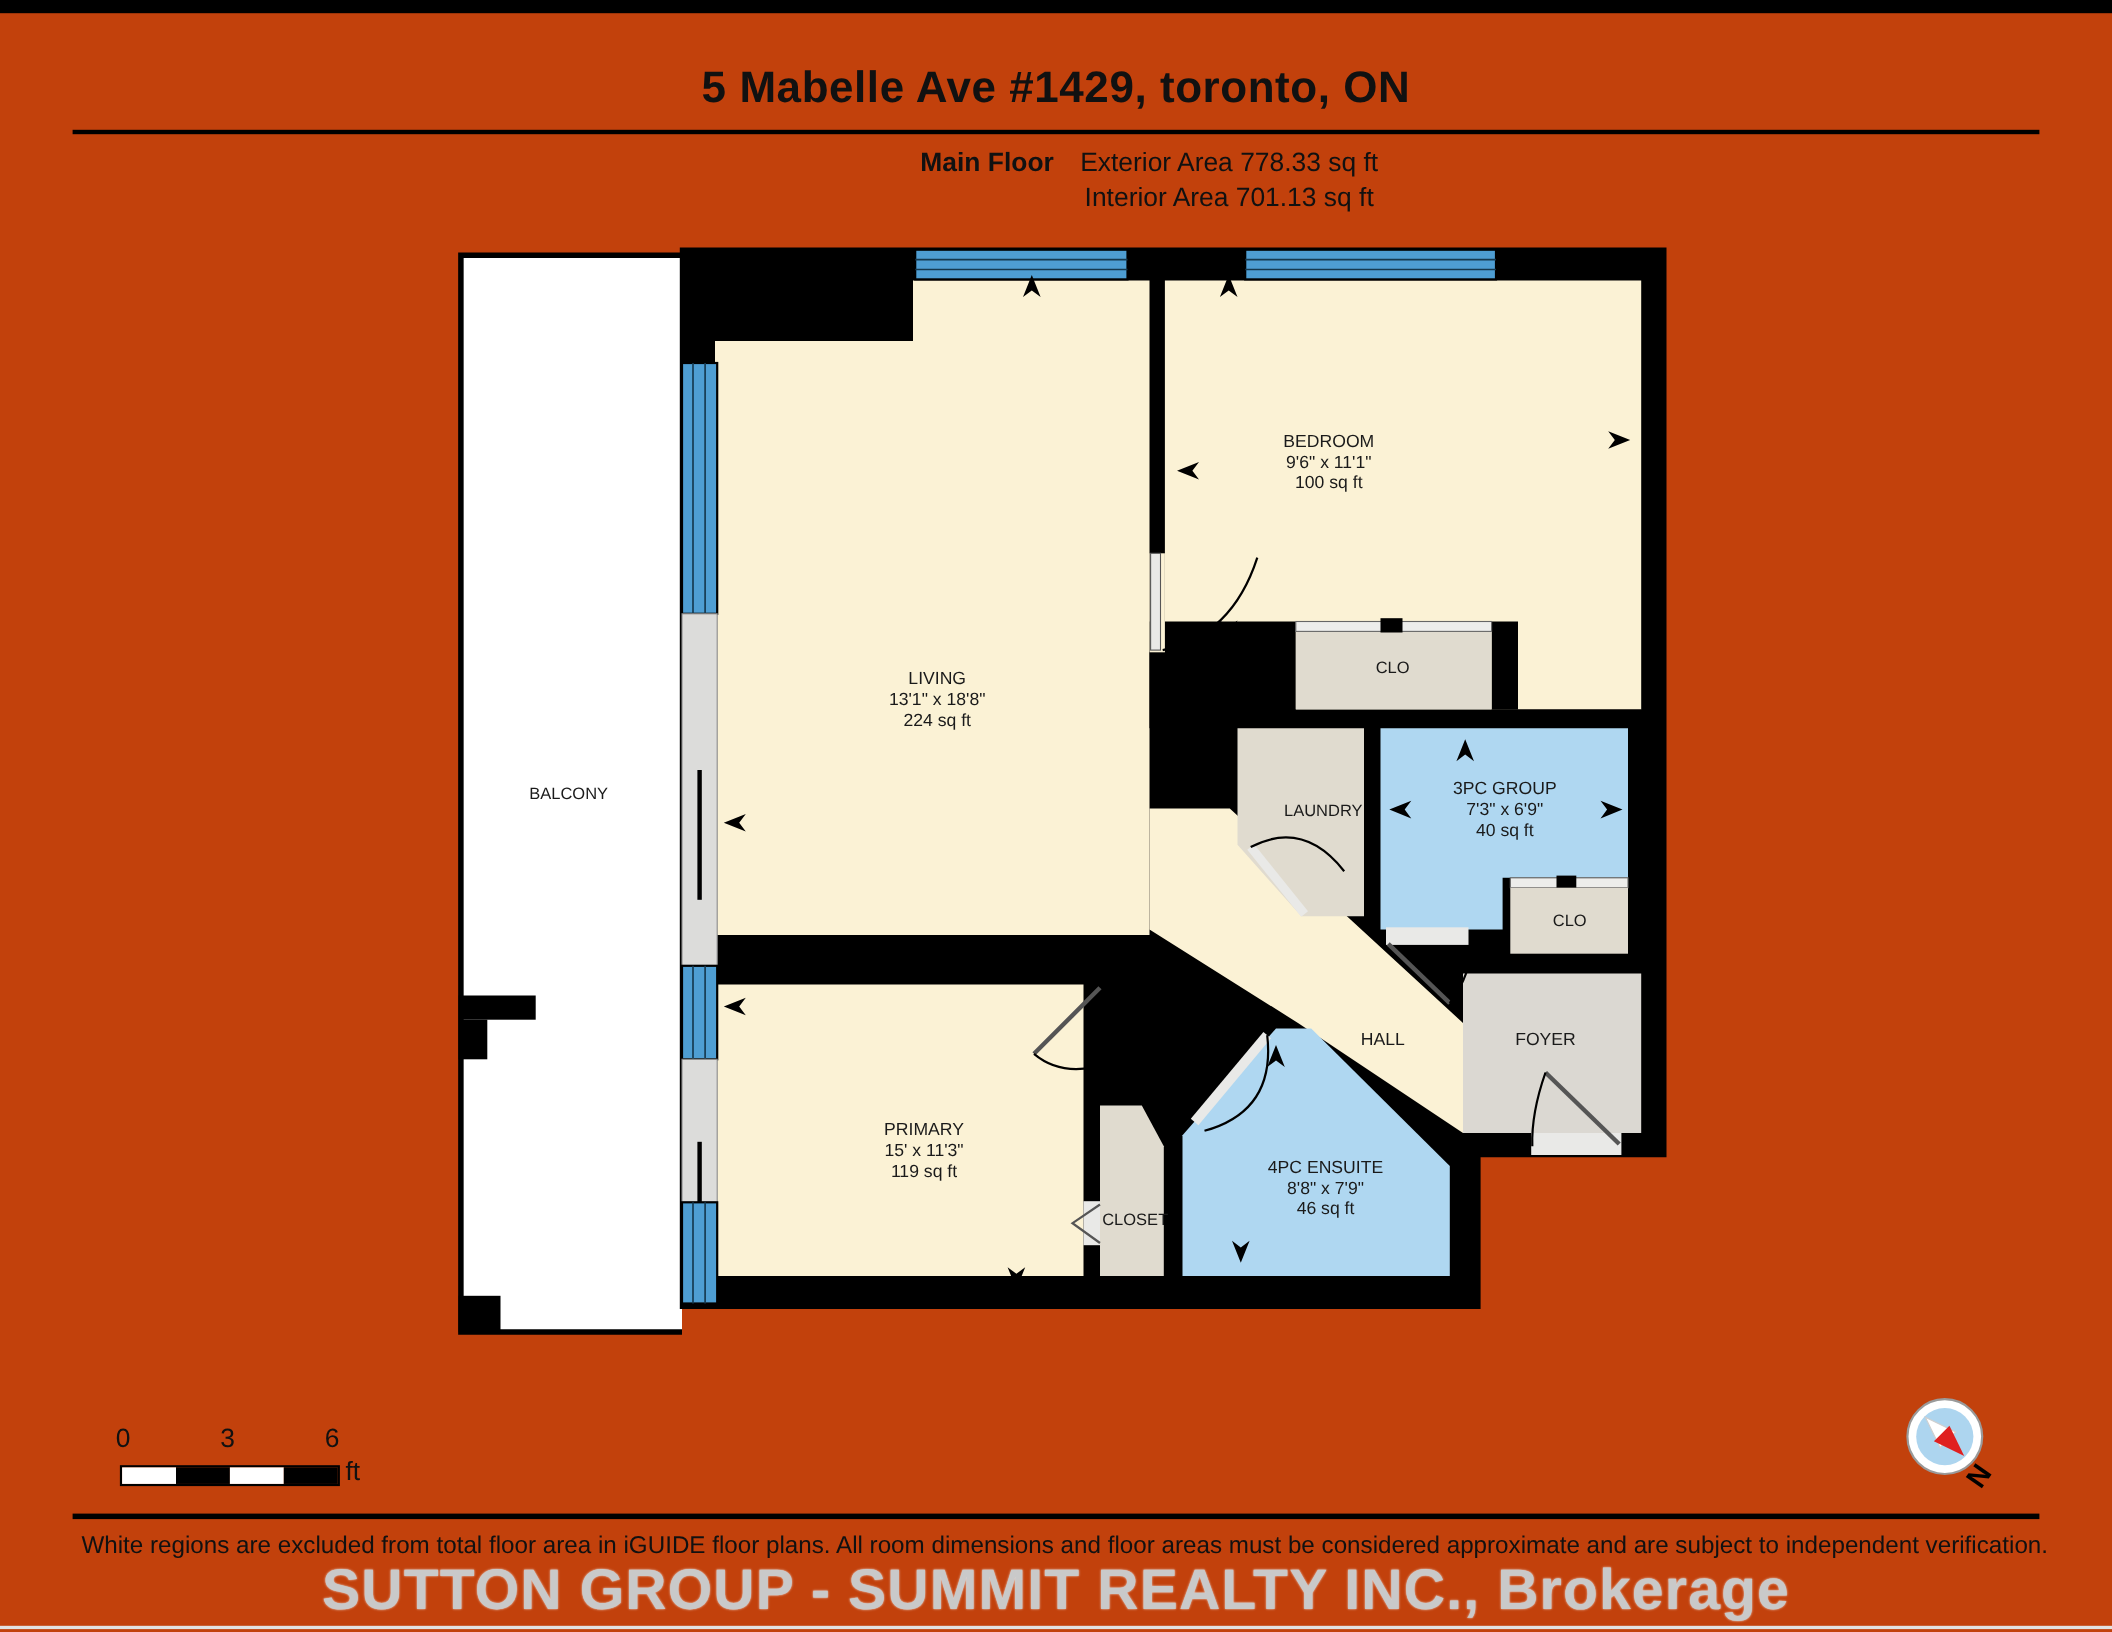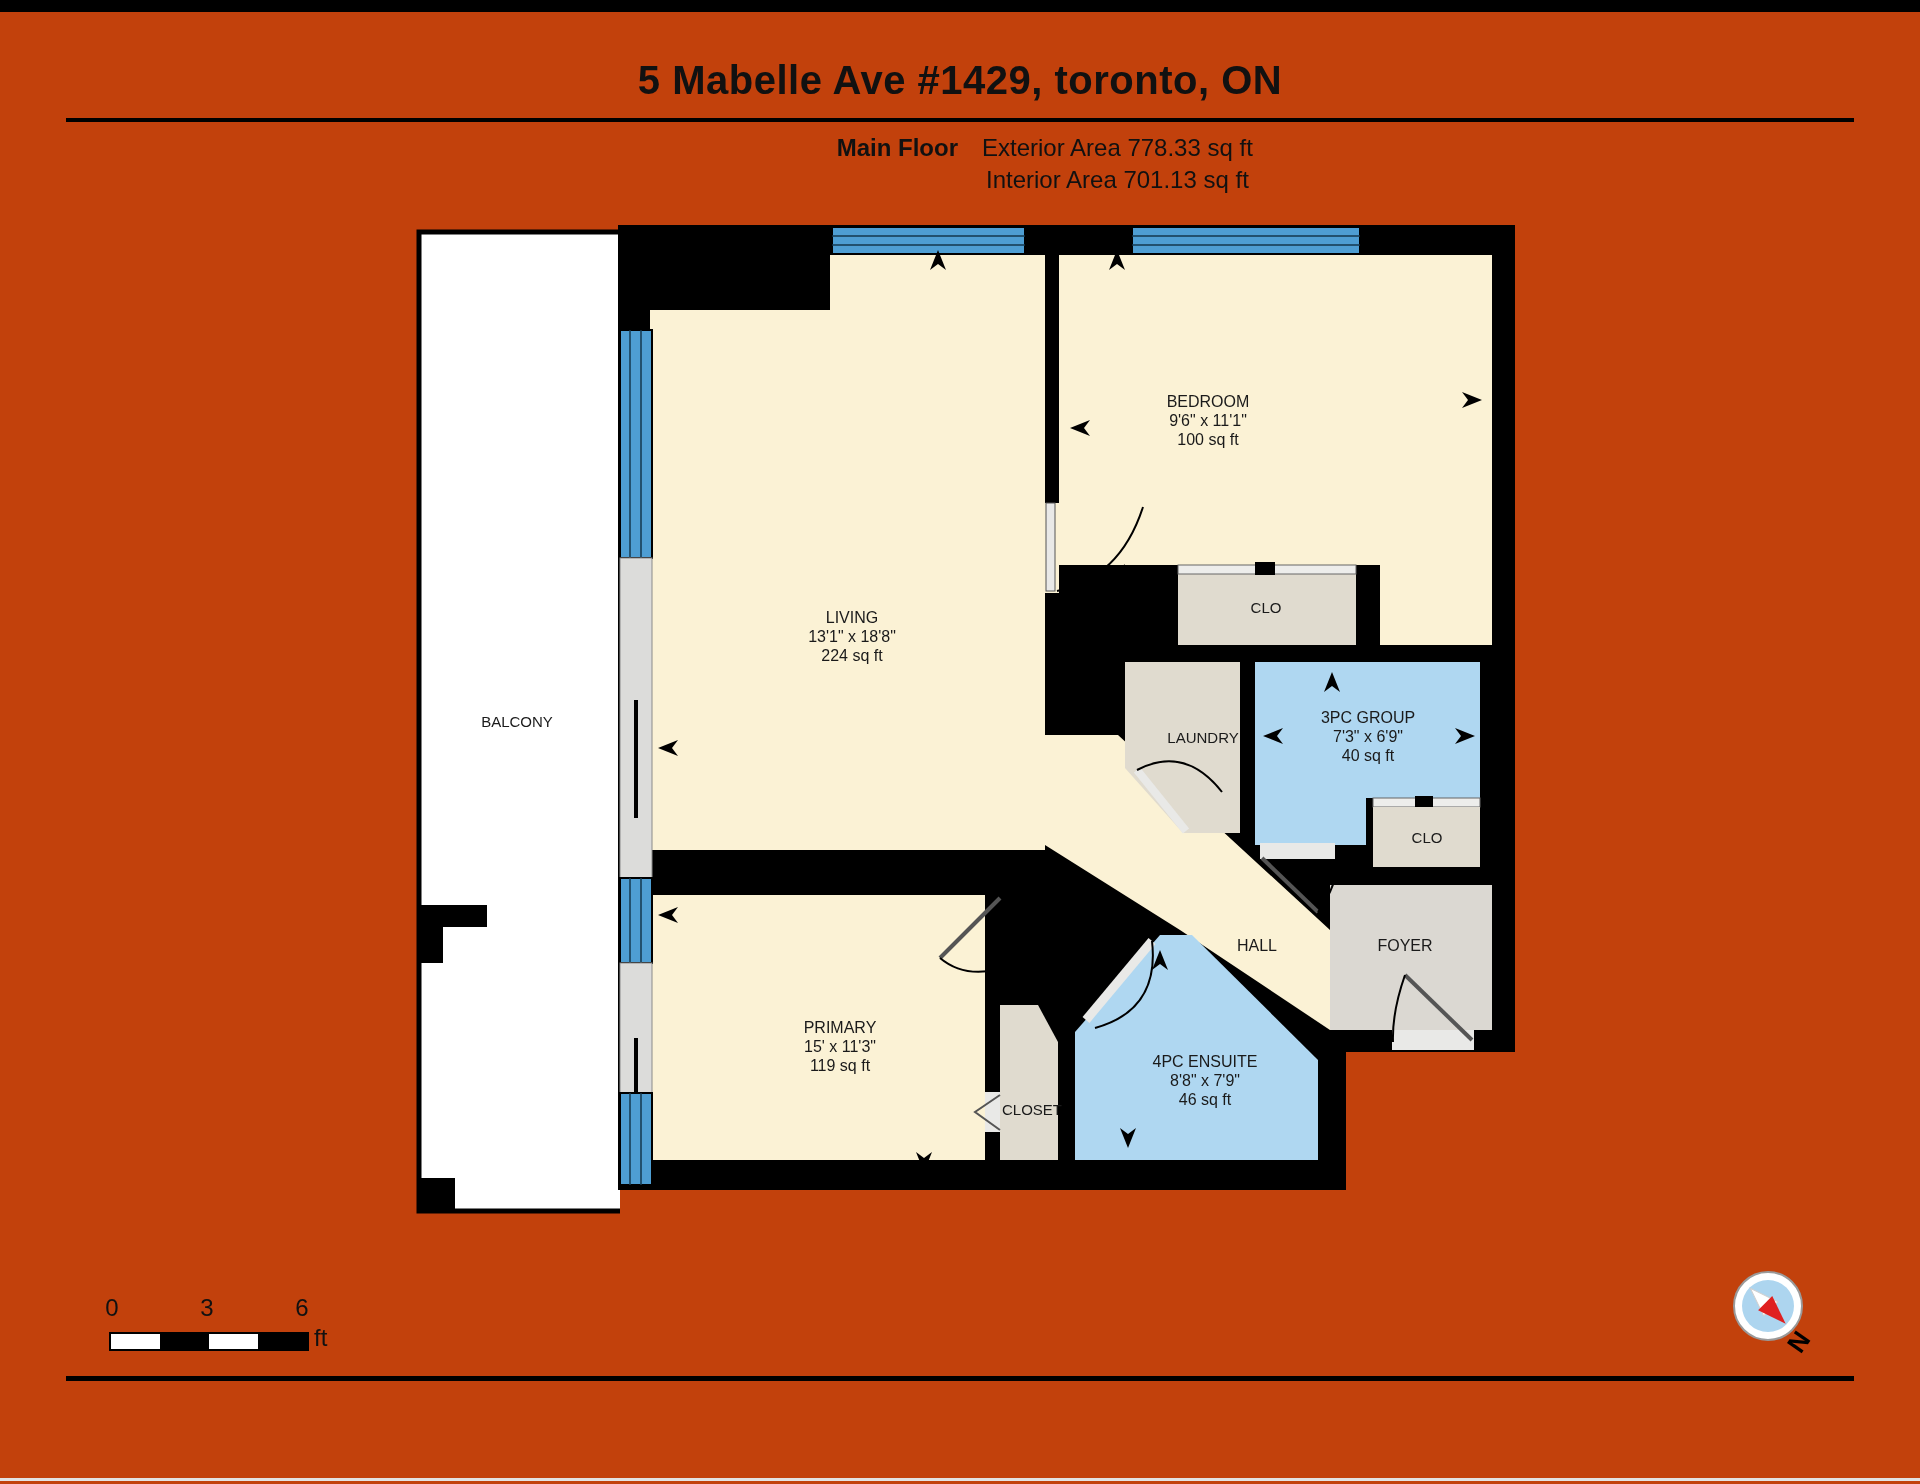--- a/index.html
+++ b/index.html
@@ -219,14 +219,16 @@
     <div class="seg-w"></div>
     <div class="seg-b"></div>
     <div class="seg-w"></div>
     <div class="seg-b"></div>
   </div>
   <div class="scale-ft">ft</div>
 
   <div class="compass-n">N</div>
 
   <div class="botrule"></div>
+  <div class="disclaimer">White regions are excluded from total floor area in iGUIDE floor plans. All room dimensions and floor areas must be considered approximate and are subject to independent verification.</div>
+  <div class="watermark">SUTTON GROUP - SUMMIT REALTY INC., Brokerage</div>
   <div class="bottomline"></div>
 </div>
 
 </body></html>

